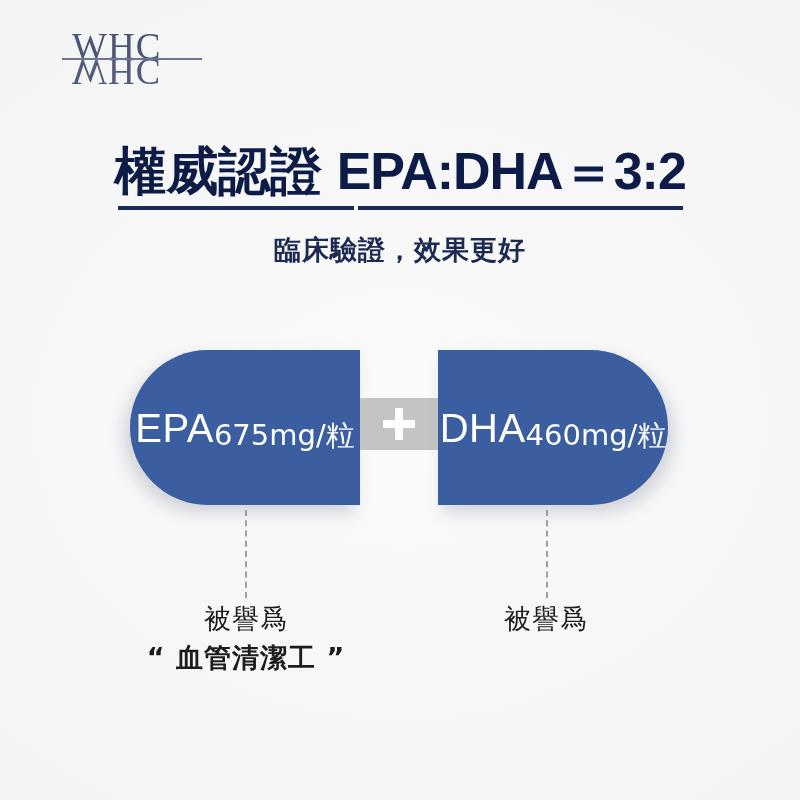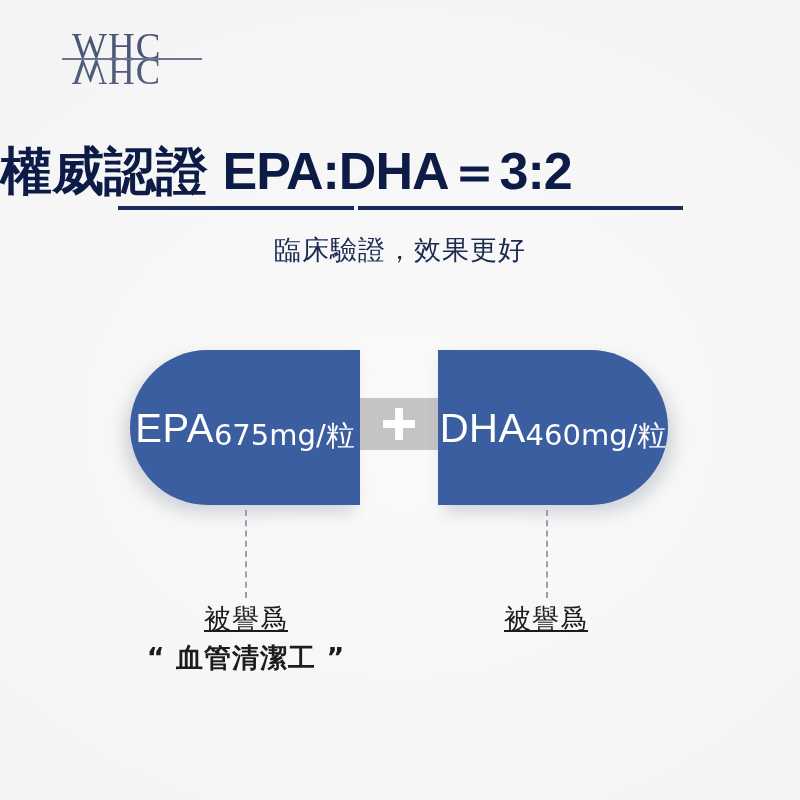--- a/index.html
+++ b/index.html
@@ -67,21 +67,21 @@
     height: 1.5px;
     background: #6b7590;
   }
 
   
   .headline {
     position: absolute;
     left: 0;
     top: 140px;
     width: 800px;
-    text-align: left;
+    text-align: center;
     color: #0d1b47;
     font-size: 52px;
     font-weight: 700;
     letter-spacing: 0px;
     white-space: nowrap;
     line-height: 62px;
   }
   .headline .cjk {
     font-family: "DejaVu Sans", "Liberation Sans", sans-serif;
     font-weight: 700;
@@ -104,21 +104,21 @@
   
   .subtitle {
     position: absolute;
     left: 0;
     top: 232px;
     width: 800px;
     text-align: center;
     color: #1c2a52;
     font-family: "DejaVu Sans", "Liberation Sans", sans-serif;
     font-size: 27px;
-    font-weight: 400;
+    font-weight: 700;
     letter-spacing: 1px;
     white-space: nowrap;
   }
 
   
   .capsule-group {
     position: absolute;
     left: 0;
     top: 340px;
     width: 800px;
@@ -214,21 +214,20 @@
     color: #1c1c1c;
     font-family: "DejaVu Sans", "Liberation Sans", sans-serif;
   }
   .caption.left { left: 96px; }
   .caption.right { left: 396px; }
   .caption .line1 {
     font-size: 27px;
     font-weight: 400;
     line-height: 38px;
     letter-spacing: 1px;
-    text-decoration: underline;
   }
   .caption .line2 {
     font-size: 27px;
     font-weight: 700;
     line-height: 40px;
     letter-spacing: 1px;
     white-space: nowrap;
   }
 </style>
 </head>

